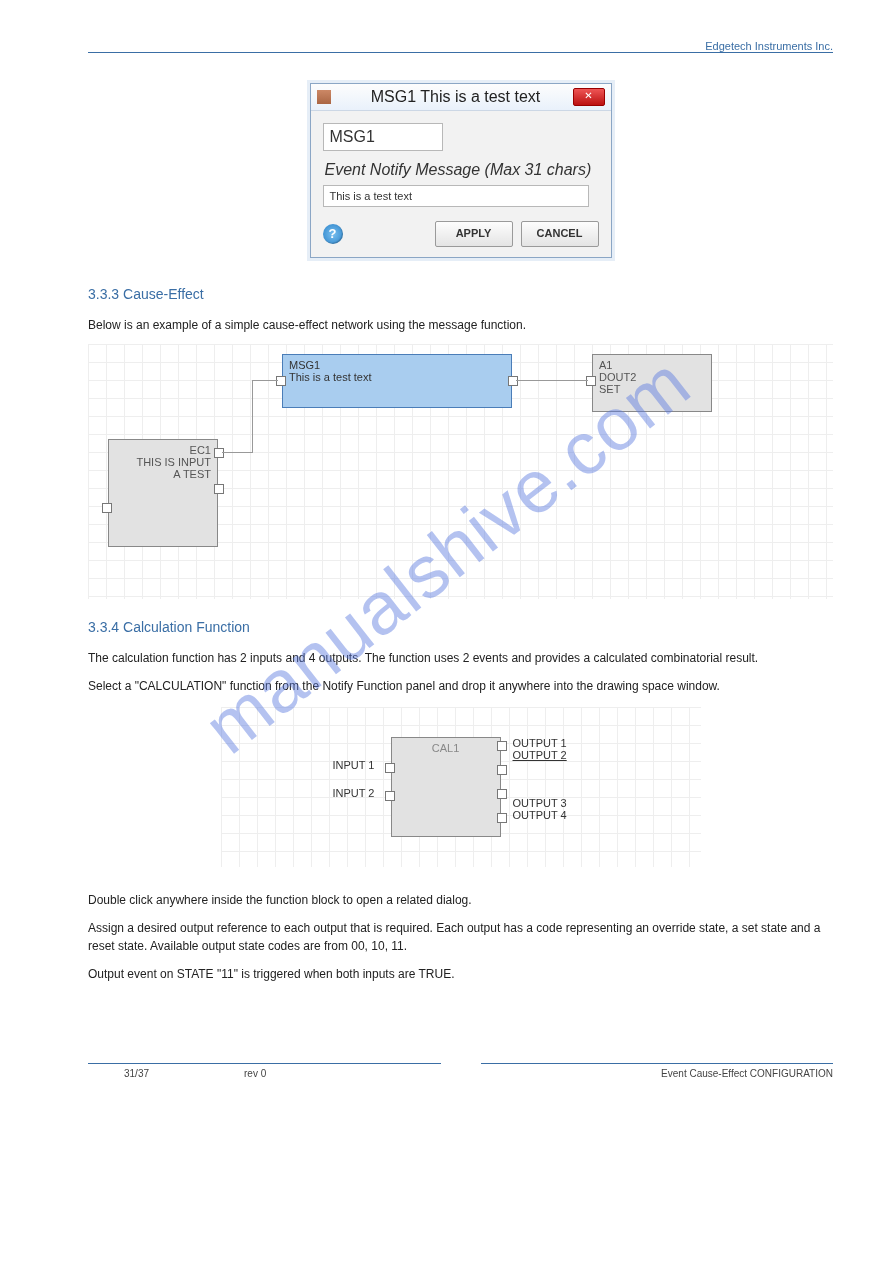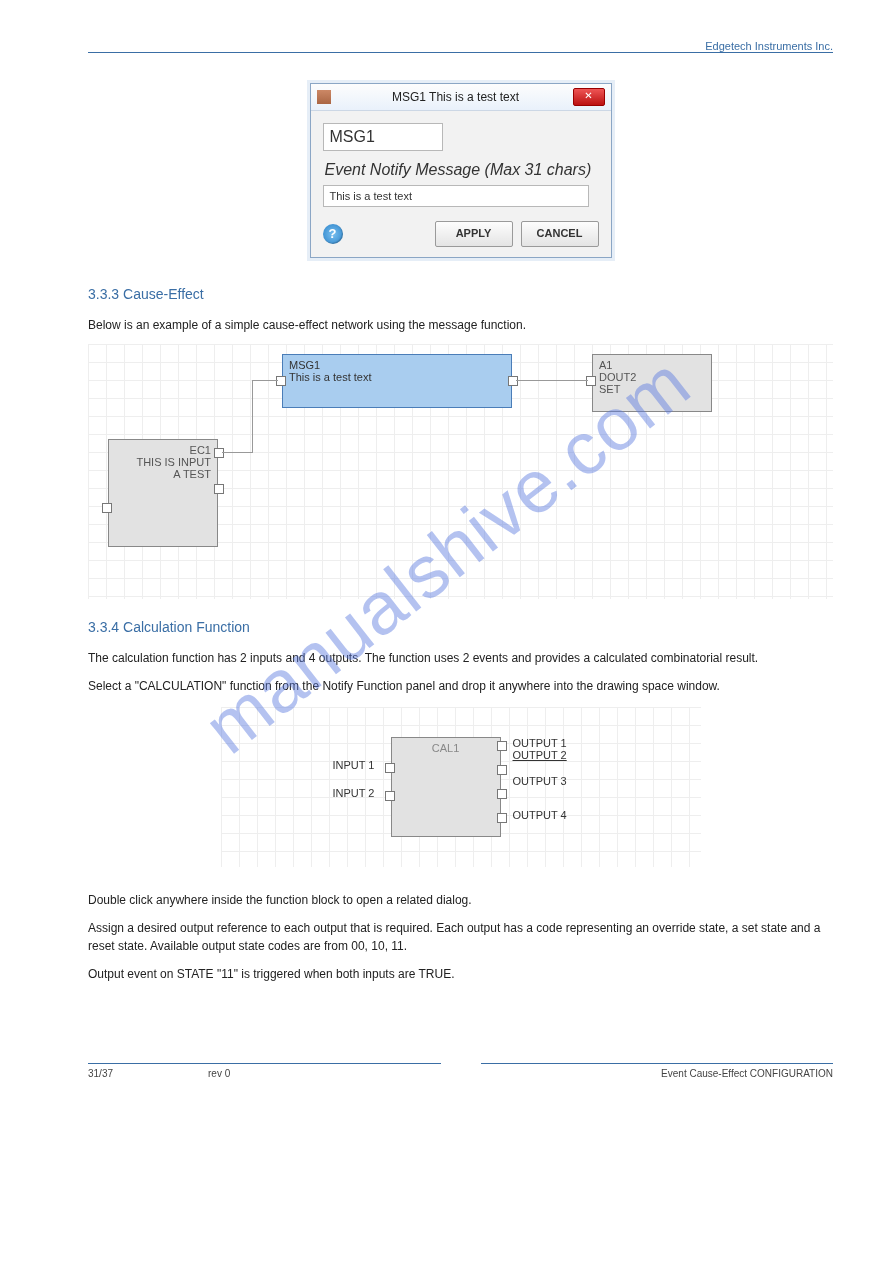--- a/index.html
+++ b/index.html
@@ -50,21 +50,21 @@
   }
   .sysicon {
     width: 14px;
     height: 14px;
     background: linear-gradient(#c86,#a64);
     margin-right: 8px;
   }
   .titlebar-text {
     flex: 1;
     text-align: center;
-    font-size: 12px;
+    font-size: 16px;
     color: #222;
   }
   .closebtn {
     width: 30px;
     height: 16px;
     background: linear-gradient(#e55,#b11);
     border: 1px solid #900;
     color: #fff;
     font-size: 10px;
     text-align: center;
@@ -204,20 +204,21 @@
   }
   .footer-rule div {
     border-top: 1px solid #3a6ea5;
     flex: 1;
   }
   .footer-row {
     display: flex;
     font-size: 10px;
     color: #444;
     margin-top: 4px;
+    margin-left: 36px;
   }
   .footer-row .c1 { width: 120px; }
   .footer-row .c2 { flex: 1; }
   .footer-row .c3 { text-align: right; width: 180px; }
 </style>
 </head>
 <body>
 
 <div class="pagewrap">
 <div class="page">
@@ -292,21 +293,21 @@
     <div class="port" style="left:164px;top:56px;"></div>
     <div class="portlabel" style="left:112px;top:52px;">INPUT 1</div>
     <div class="port" style="left:164px;top:84px;"></div>
     <div class="portlabel" style="left:112px;top:80px;">INPUT 2</div>
 
     <div class="port" style="left:276px;top:34px;"></div>
     <div class="portlabel" style="left:292px;top:30px;">OUTPUT 1</div>
     <div class="port" style="left:276px;top:58px;"></div>
     <div class="portlabel" style="left:292px;top:42px;text-decoration:underline;">OUTPUT 2</div>
     <div class="port" style="left:276px;top:82px;"></div>
-    <div class="portlabel" style="left:292px;top:68px;">OUTPUT 3</div>
+    <div class="portlabel" style="left:292px;top:90px;">OUTPUT 3</div>
     <div class="port" style="left:276px;top:106px;"></div>
     <div class="portlabel" style="left:292px;top:102px;">OUTPUT 4</div>
   </div>
 
   <div class="bodytext">Double click anywhere inside the function block to open a related dialog.</div>
   <div class="bodytext">Assign a desired output reference to each output that is required. Each output has a code representing an override state, a set state and a reset state. Available output state codes are from 00, 10, 11.</div>
   <div class="bodytext">Output event on STATE "11" is triggered when both inputs are TRUE.</div>
 
   <div class="footer">
     <div class="footer-rule">

